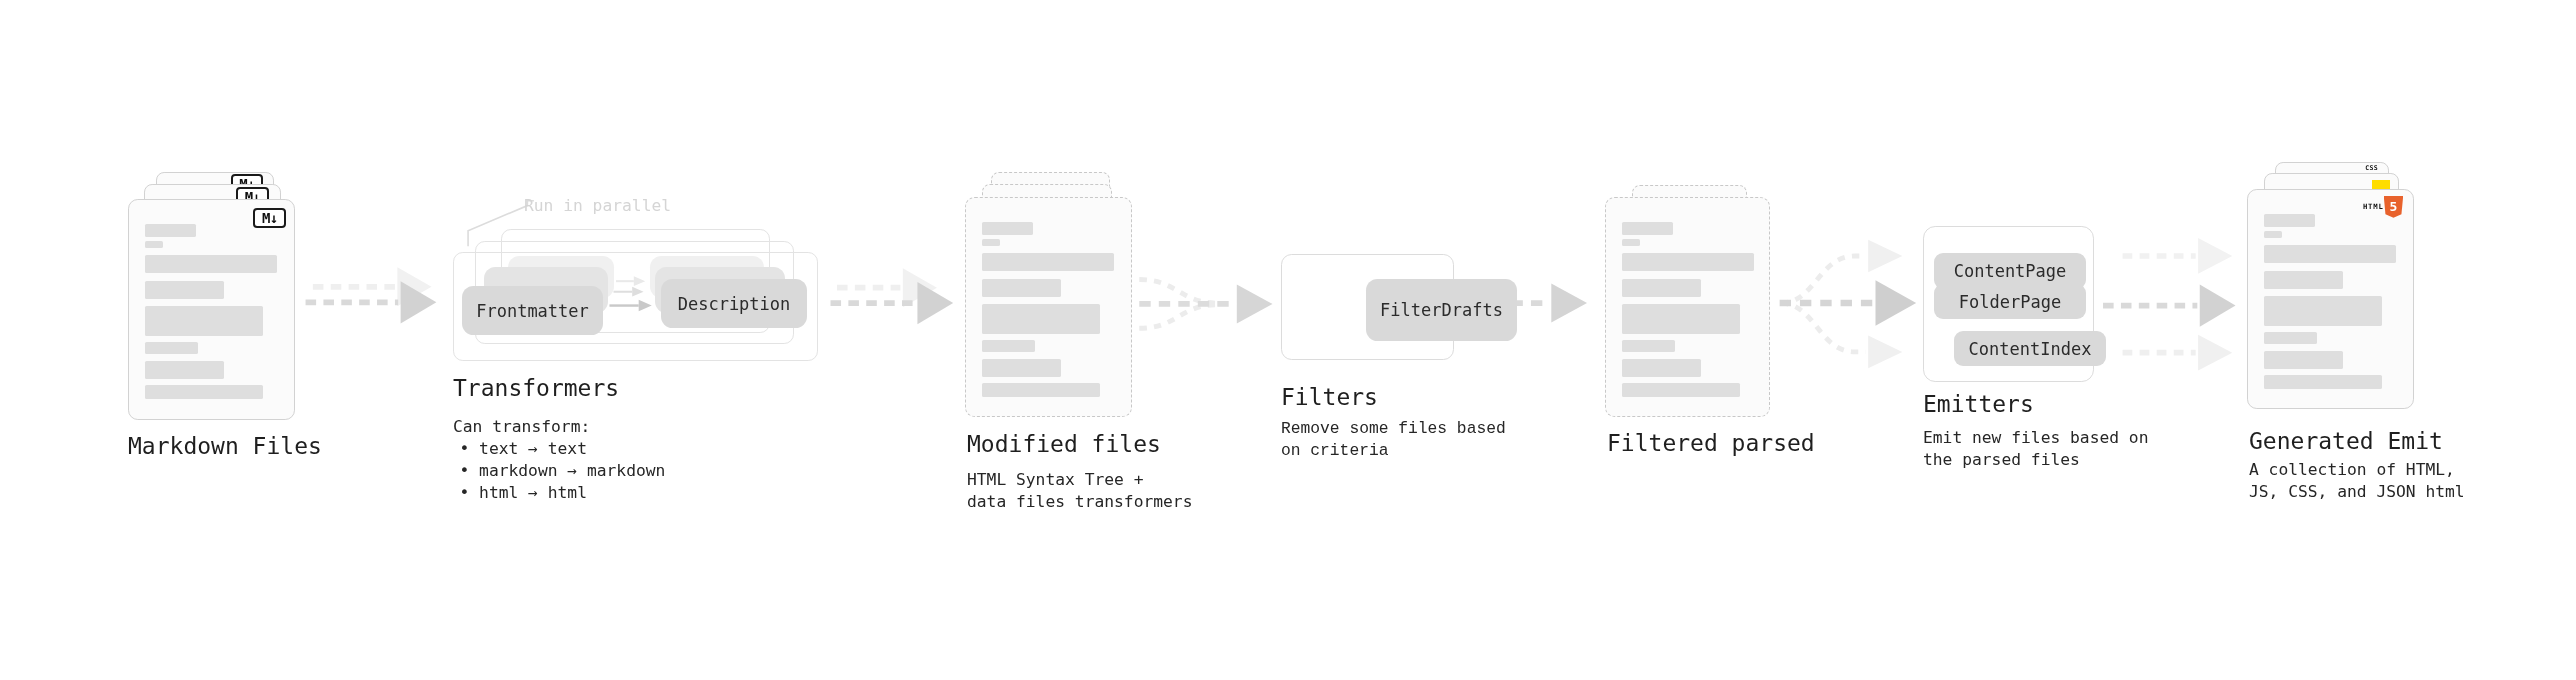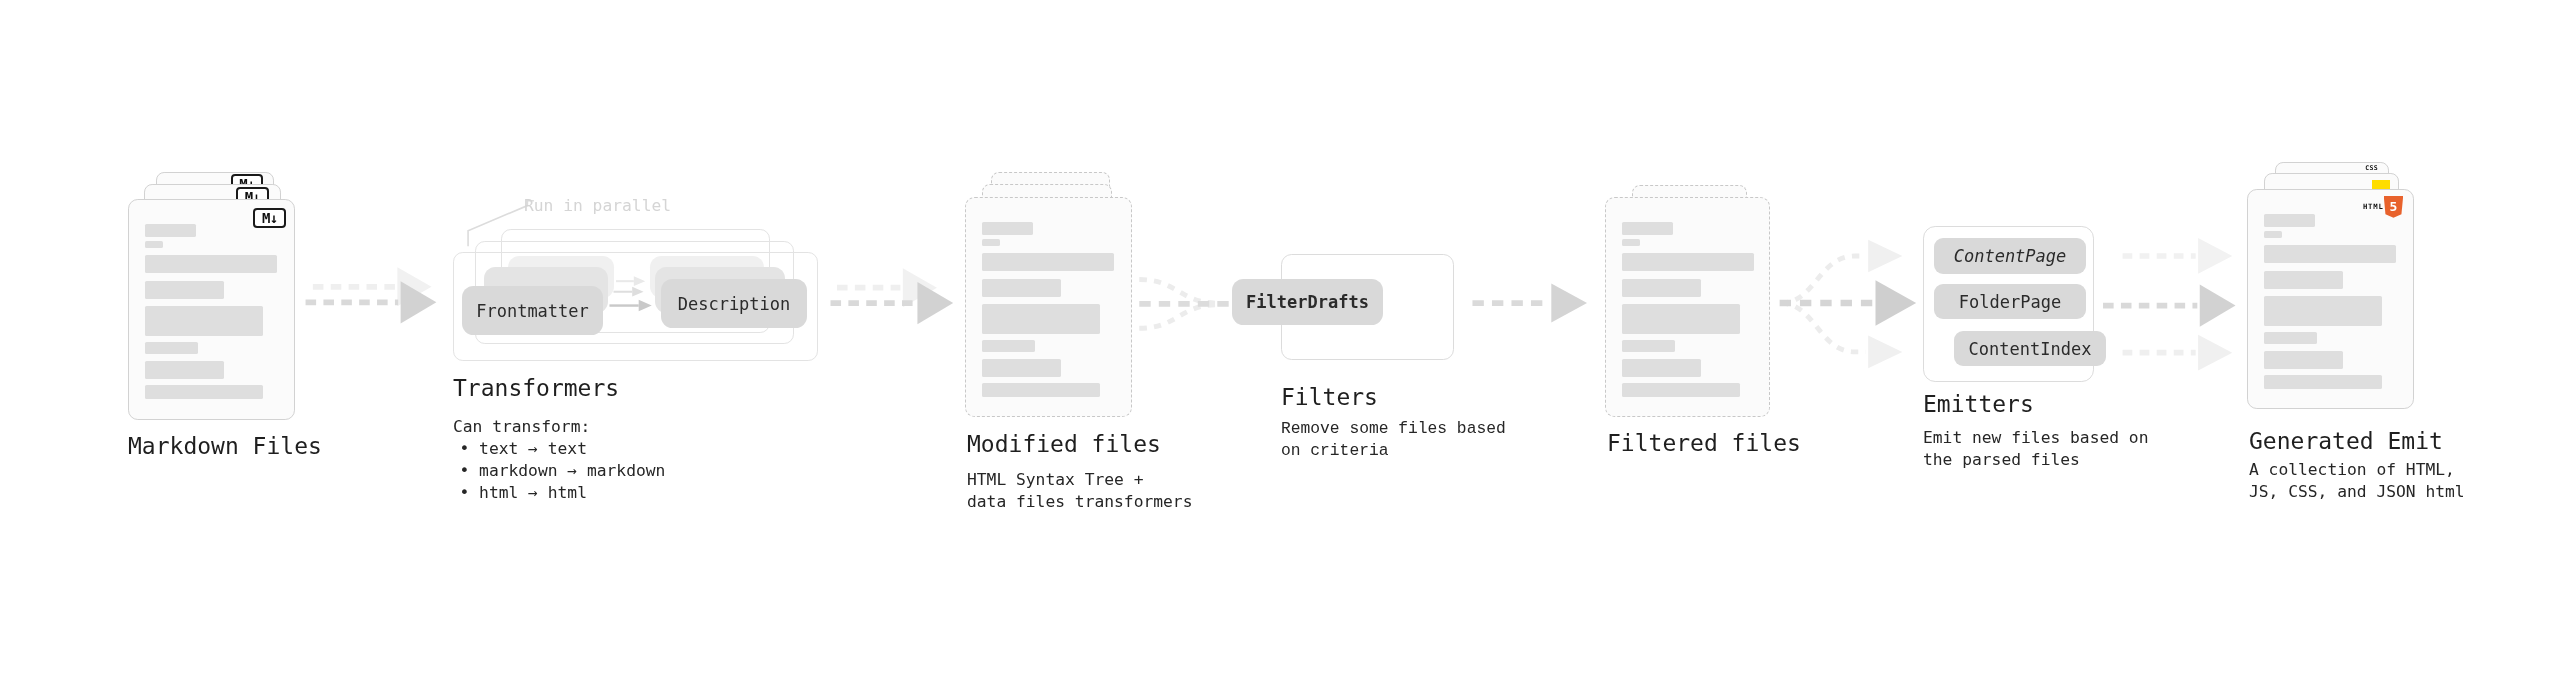--- a/index.html
+++ b/index.html
@@ -160,46 +160,46 @@
       </div>
     <div class="title" style="left:967px;top:432px;">Modified files</div>
     <div class="notes" style="left:967px;top:469px;">
       <div>HTML Syntax Tree +</div>
       <div>data files transformers</div>
     </div>
   </div>
 
   <div>
     <div class="wbox" style="left:1281px;top:254px;width:173px;height:106px;"></div>
-    <div class="pill" style="left:1232px;top:279px;width:151px;height:46px;font-weight:bold;">FilterDrafts</div>
+    <div class="pill" style="left:1366px;top:279px;width:151px;height:62px;">FilterDrafts</div>
     <div class="title" style="left:1281px;top:385px;">Filters</div>
     <div class="notes" style="left:1281px;top:418px;font-family:Liberation Mono, monospace;">
       <div>Remove some files based</div>
       <div>on criteria</div>
     </div>
   </div>
 
   <div>
     <div class="file-card back dashed" style="left:1632px;top:185px;width:115px;height:228px;"></div>
     <div class="file-card dashed" style="left:1605px;top:197px;width:165px;height:220px;">
         <div class="bar" style="top: 24.4px; width: 51px; height: 12.2px;"></div>
         <div class="bar" style="top: 41px; width: 18px; height: 6.5px;"></div>
         <div class="bar" style="top: 55px; width: 132px; height: 18px;"></div>
         <div class="bar" style="top: 81px; width: 79px; height: 18px;"></div>
         <div class="bar" style="top: 106px; width: 118px; height: 30px;"></div>
         <div class="bar" style="top: 142px; width: 53px; height: 12.2px;"></div>
         <div class="bar" style="top: 161px; width: 79px; height: 18px;"></div>
         <div class="bar" style="top: 185px; width: 118px; height: 14px;"></div>
       </div>
-    <div class="title" style="left:1607px;top:431px;">Filtered files</div>
+    <div class="title" style="left:1607px;top:431px;">Filtered parsed</div>
   </div>
 
   <div>
     <div class="wbox" style="left:1923px;top:226px;width:171px;height:156px;border-radius:12.2px;"></div>
-    <div class="pill emit" style="left:1934px;top:238px;width:152px;height:36px;font-style:italic;">ContentPage</div>
+    <div class="pill emit" style="left:1934px;top:253px;width:152px;height:36px;">ContentPage</div>
     <div class="pill emit" style="left:1934px;top:284px;width:152px;height:35px;">FolderPage</div>
     <div class="pill emit" style="left:1934px;top:331px;width:152px;height:35px;margin-left:20px;">ContentIndex</div>
     <div class="title" style="left:1923px;top:392px;">Emitters</div>
     <div class="notes" style="left:1923px;top:427px;">
       <div>Emit new files based on</div>
       <div>the parsed files</div>
     </div>
   </div>
 
   <div>

